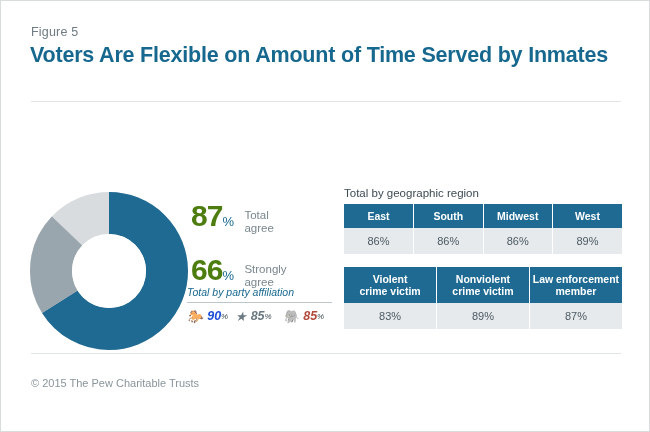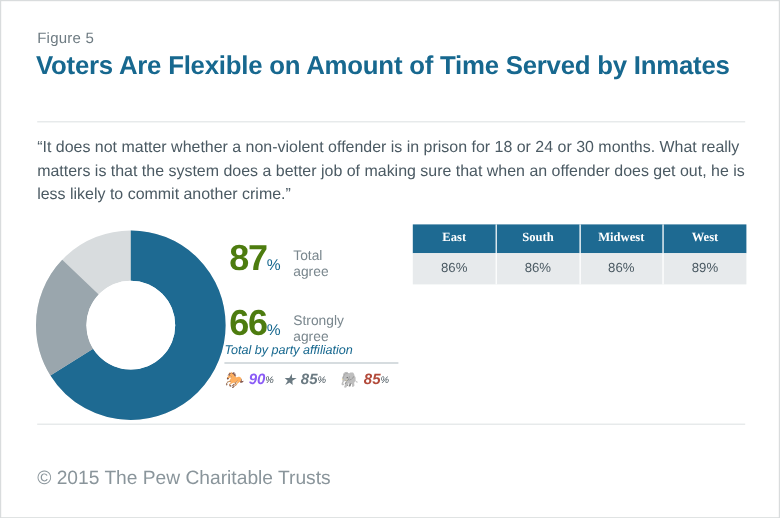--- a/index.html
+++ b/index.html
@@ -38,22 +38,22 @@
     font-size:13.3px;line-height:19.5px;color:#4b5a63;
   }
   .rule2{
     position:absolute;left:30px;top:352px;width:590px;height:1px;background:#e2e5e6;
   }
   .source{
     position:absolute;left:30px;top:360px;width:590px;
     font-size:11px;line-height:17px;color:#8a959b;
   }
   .copyright{
-    position:absolute;left:30px;top:389px;
-    font-size:16px;color:#8a959b;
+    position:absolute;left:30px;top:376px;
+    font-size:11px;color:#8a959b;
   }
 
   
   .donut-wrap{position:absolute;left:28px;top:190px;width:160px;height:160px;}
   .donut{width:160px;height:160px;}
 
   
   .stat{position:absolute;}
   .stat .num{
     font-size:30px;color:#4d7c0f;font-weight:700;letter-spacing:-1px;
@@ -69,55 +69,53 @@
 
   
   .party{position:absolute;left:186px;top:285px;width:145px;font-style:italic;}
   .party-title{font-size:10.5px;color:#17688f;padding-bottom:4px;}
   .party-line{height:1px;background:#bcc6cb;width:145px;}
   .party-row{display:flex;align-items:center;margin-top:6px;}
   .party-item{display:flex;align-items:center;width:48px;}
   .party-item .glyph{font-size:13px;margin-right:4px;line-height:1;}
   .party-item .val{font-size:12.5px;font-weight:700;}
   .dem .glyph{color:#2e7fa8;}
-  .dem .val{color:#8b5cf6;}
+  .dem .val{color:#1d4ed8;}
   .ind .glyph{color:#6b7a82;}
   .ind .val{color:#6b7a82;}
   .rep .glyph{color:#b24a3a;}
   .rep .val{color:#b24a3a;}
   .sup{font-size:8px;vertical-align:super;font-weight:400;}
 
   
   .tbl-block{position:absolute;}
   .tbl-title{font-size:11.5px;color:#3d4b53;margin-bottom:5px;}
   table{border-collapse:collapse;width:278px;table-layout:fixed;}
   th{
     background:#1e6a92;color:#ffffff;font-size:10.5px;font-weight:700;
     padding:6px 2px;text-align:center;border-right:1px solid #ffffff;
     line-height:12px;
-    font-family:Liberation Serif, serif;
   }
   th:last-child{border-right:none;}
   td{
     background:#e7eaec;color:#4b5a63;font-size:11px;
     padding:7px 18px;text-align:center;border-right:1px solid #ffffff;
   }
   td:last-child{border-right:none;}
   #tbl-region{left:343px;top:186px;}
   #tbl-household{left:343px;top:266px;}
 </style>
 </head>
 <body>
 
 <div class="page">
 
   <div class="figure-label">Figure 5</div>
   <div class="title">Voters Are Flexible on Amount of Time Served by Inmates</div>
   <div class="rule"></div>
-  <div class="quote">“It does not matter whether a non-violent offender is in prison for 18 or 24 or 30 months. What really matters is that the system does a better job of making sure that when an offender does get out, he is less likely to commit another crime.”</div>
 
   <div class="donut-wrap">
     <svg class="donut" viewBox="0 0 160 160">
 
       <circle cx="80" cy="80" r="58" fill="none" stroke="#d8dcde" stroke-width="42"></circle>
 
       <circle cx="80" cy="80" r="58" fill="none" stroke="#1e6a92" stroke-width="42" stroke-dasharray="240.5 124.0" stroke-dashoffset="0" transform="rotate(-90 80 80)"></circle>
 
       <circle cx="80" cy="80" r="58" fill="none" stroke="#9aa6ad" stroke-width="42" stroke-dasharray="76.5 288.0" stroke-dashoffset="-240.5" transform="rotate(-90 80 80)"></circle>
       <circle cx="80" cy="80" r="37" fill="#ffffff"></circle>
@@ -156,20 +154,21 @@
       </div>
       <div class="party-item rep">
         <span class="glyph">🐘</span>
         <span class="val">85</span>
           <span class="sup">%</span>
       </div>
     </div>
   </div>
 
   <div class="tbl-block" id="tbl-region">
+    <div class="tbl-title">Total by geographic region</div>
     <table>
       <thead>
         <tr>
           <th>East</th>
           <th>South</th>
           <th>Midwest</th>
           <th>West</th>
         </tr>
       </thead>
       <tbody>
@@ -177,18 +176,34 @@
           <td>86%</td>
           <td>86%</td>
           <td>86%</td>
           <td>89%</td>
         </tr>
       </tbody>
     </table>
   </div>
 
   <div class="tbl-block" id="tbl-household">
+    <table>
+      <thead>
+        <tr>
+          <th>Violent<br>crime victim</th>
+          <th>Nonviolent<br>crime victim</th>
+          <th>Law enforcement<br>member</th>
+        </tr>
+      </thead>
+      <tbody>
+        <tr>
+          <td>83%</td>
+          <td>89%</td>
+          <td>87%</td>
+        </tr>
+      </tbody>
+    </table>
   </div>
 
   <div class="rule2"></div>
   <div class="copyright">© 2015 The Pew Charitable Trusts</div>
 
 </div>
 
 </body></html>

